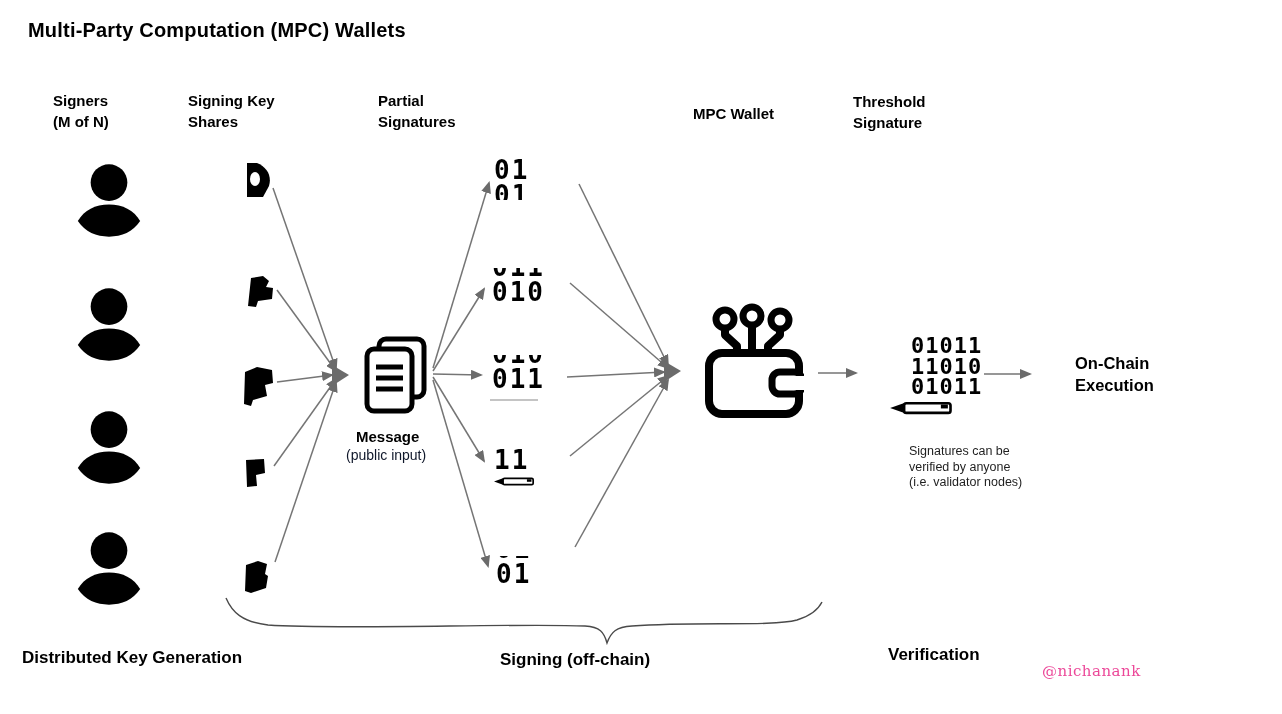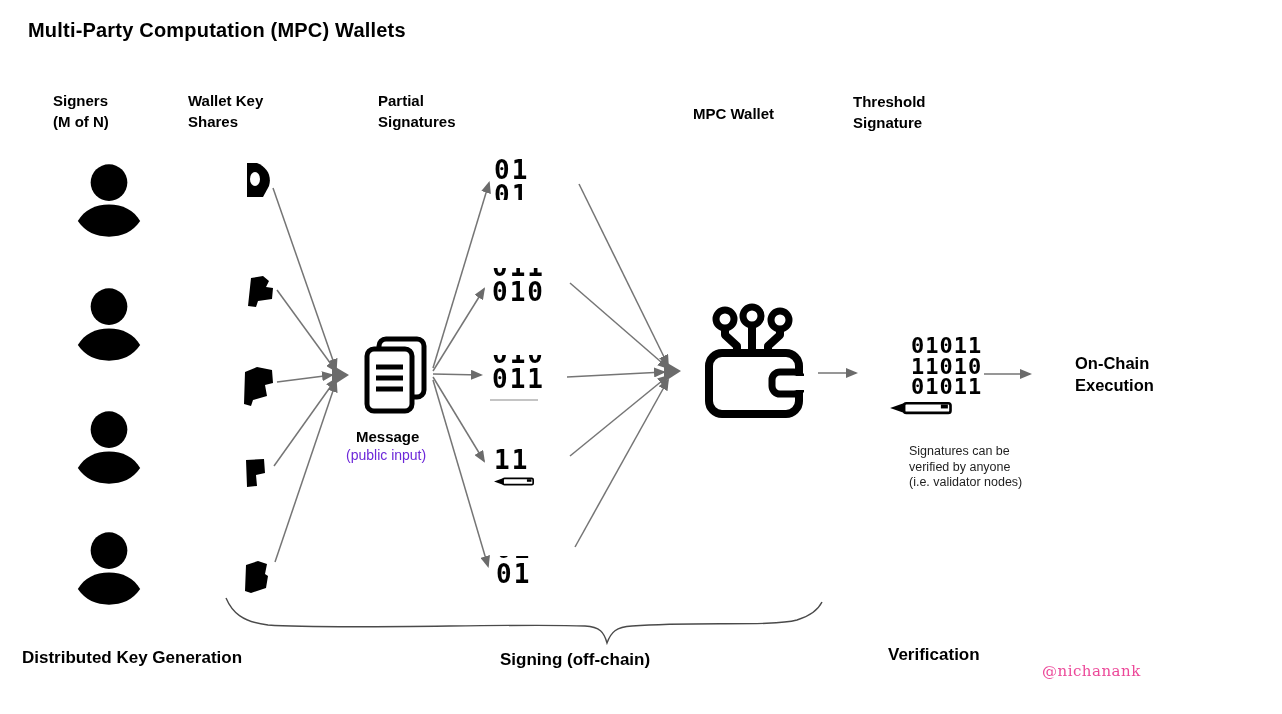--- a/index.html
+++ b/index.html
@@ -12,38 +12,38 @@
   .caption{font-size:12.5px;line-height:15.5px;color:#1f1f1f;}
   .phase{font-size:17px;font-weight:bold;}
   .bin{font-family:"DejaVu Sans Mono","Liberation Mono",monospace;font-weight:bold;
        font-size:26px;line-height:25px;letter-spacing:2px;}
   .bin-clip{overflow:hidden;}
   .shift-13{margin-top:-13px;}
   .shift-19{margin-top:-19px;}
   .bin-th{font-family:"DejaVu Sans Mono","Liberation Mono",monospace;font-weight:bold;
           font-size:22px;line-height:20.5px;letter-spacing:1px;}
   .msg-label{font-size:15px;font-weight:bold;}
-  .msg-sub{font-size:14px;color:#6d28d9;}
+  .msg-sub{font-size:14px;color:#0f172a;}
   .onchain{font-size:16.5px;font-weight:bold;line-height:22px;}
   .underline-bar{height:2px;background:#c4c4c4;}
   .logo{font-family:"DejaVu Serif",serif;font-size:47px;letter-spacing:-2px;}
   .logo .sx{font-style:italic;}
   .handle{font-family:"DejaVu Serif",serif;font-size:15px;color:#ec4899;letter-spacing:.5px;}
   svg{display:block;}
 </style>
 </head>
 <body>
 
 <div class="stage">
 
   <div class="abs title" style="left:28px;top:19px;">Multi-Party Computation (MPC) Wallets</div>
 
   <div class="abs col-h pre" style="left:53px;top:90px;">Signers
 (M of N)</div>
-  <div class="abs col-h pre" style="left:188px;top:90px;">Wallet Key
+  <div class="abs col-h pre" style="left:188px;top:90px;">Signing Key
 Shares</div>
   <div class="abs col-h pre" style="left:378px;top:90px;">Partial
 Signatures</div>
   <div class="abs col-h" style="left:693px;top:103px;">MPC Wallet</div>
   <div class="abs col-h pre" style="left:853px;top:91px;">Threshold
 Signature</div>
 
   <div class="abs" style="left:76px;top:162px;">
     <svg width="66" height="76" viewBox="0 0 72 80">
         <circle cx="36" cy="21" r="20" fill="#000"></circle>

